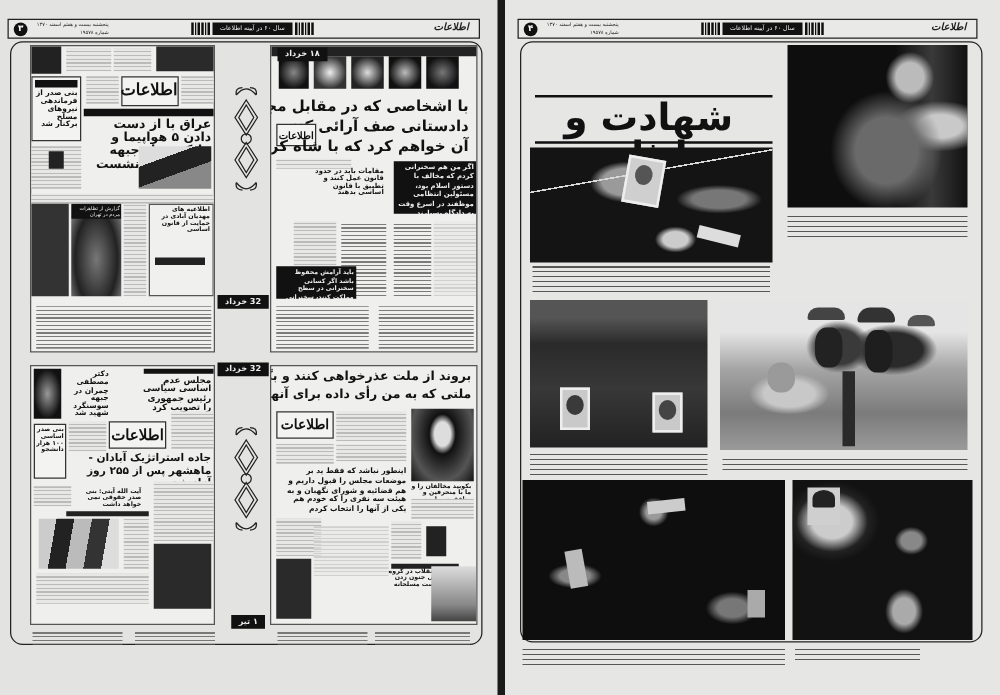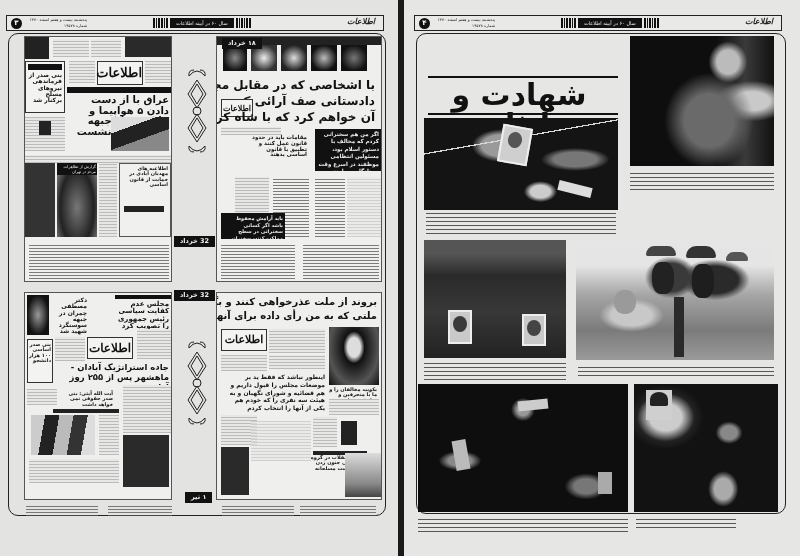--- a/index.html
+++ b/index.html
@@ -165,21 +165,21 @@
           <path d="M11 52 L17 62 L11 72 L5 62 Z"></path>
         <path d="M3 80 q8 10 16 0 M3 80 q-1 6 5 6 M19 80 q1 6 -5 6"></path>
       </g>
     </svg>
     <div class="date-tab" style="left:185px;top:492px;">۱ تیر</div>
 
     <div class="clip" style="left:24px;top:292px;width:148px;height:208px;">
       <div class="photo" style="left:2px;top:2px;width:22px;height:40px;background:radial-gradient(#999,#111 70%);"></div>
       <div class="hl" style="right:84px;top:4px;font-size:6px;white-space:normal;width:38px;">دکتر مصطفی چمران در جبهه سوسنگرد شهید شد</div>
       <div style="position:absolute;left:90px;top:2px;width:56px;height:4px;background:#111;"></div>
-      <div class="hl" style="right:2px;top:8px;font-size:7px;white-space:normal;width:56px;">مجلس عدم کفایت سیاسی رئیس جمهوری را تصویب کرد</div>
+      <div class="hl" style="right:2px;top:8px;font-size:7px;white-space:normal;width:56px;">مجلس عدم اساسی سیاسی رئیس جمهوری را تصویب کرد</div>
       <div class="masthead" style="left:62px;top:44px;width:46px;height:22px;font-size:12px;line-height:20px;">اطلاعات</div>
       <div style="position:absolute;left:2px;top:46px;width:26px;height:44px;border:1px solid #333;background:#f3f3f1;">
         <div class="hl" style="right:1px;top:2px;font-size:5px;white-space:normal;width:24px;">بنی صدر اساسی ۱۰۰ هزار دانشجو</div>
       </div>
       <div class="grey" style="left:30px;top:44px;width:30px;height:24px;"></div>
       <div class="grey" style="left:112px;top:36px;width:34px;height:30px;"></div>
       <div class="hl" style="right:2px;top:70px;font-size:8.5px;white-space:normal;width:116px;line-height:1.15;">جاده استراتژیک آبادان - ماهشهر پس از ۲۵۵ روز آزاد شد</div>
       <div class="grey" style="left:2px;top:96px;width:30px;height:16px;"></div>
       <div class="hl" style="right:58px;top:98px;font-size:5px;white-space:normal;width:54px;">آیت الله آیتی: بنی صدر حقوقی نمی خواهد داشت</div>
       <div class="grey" style="left:98px;top:92px;width:48px;height:48px;"></div>

